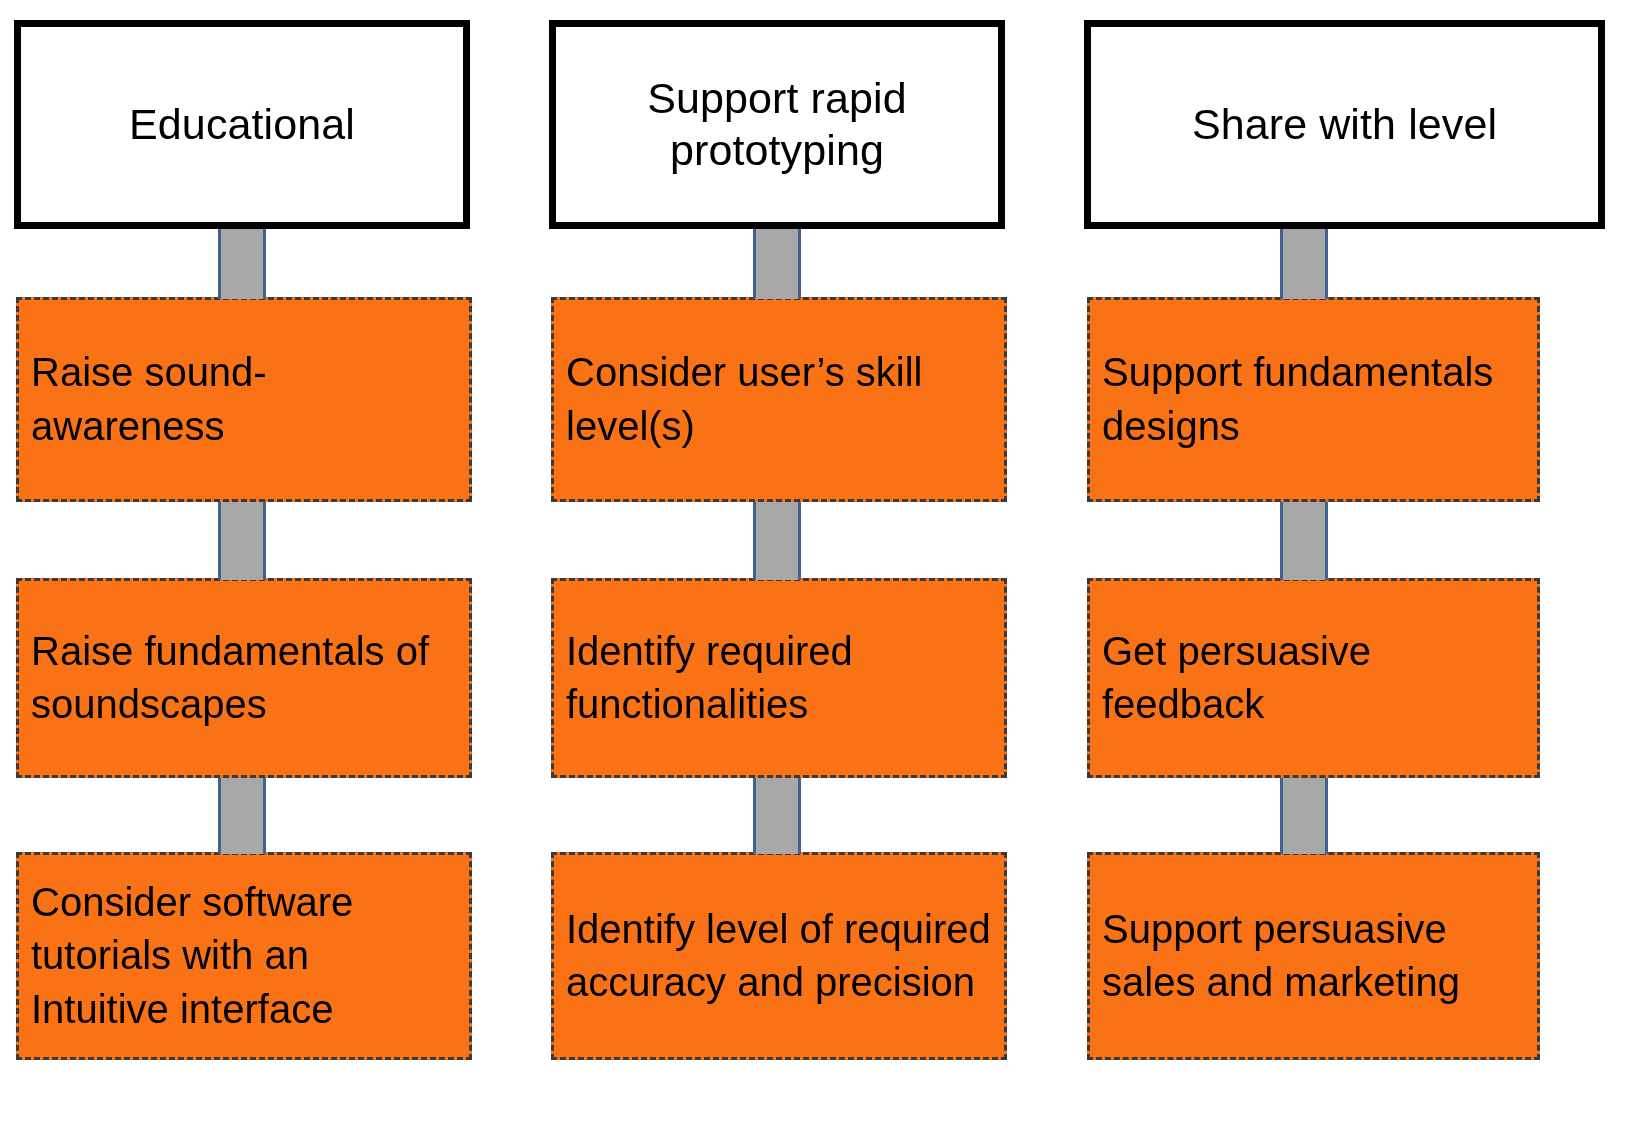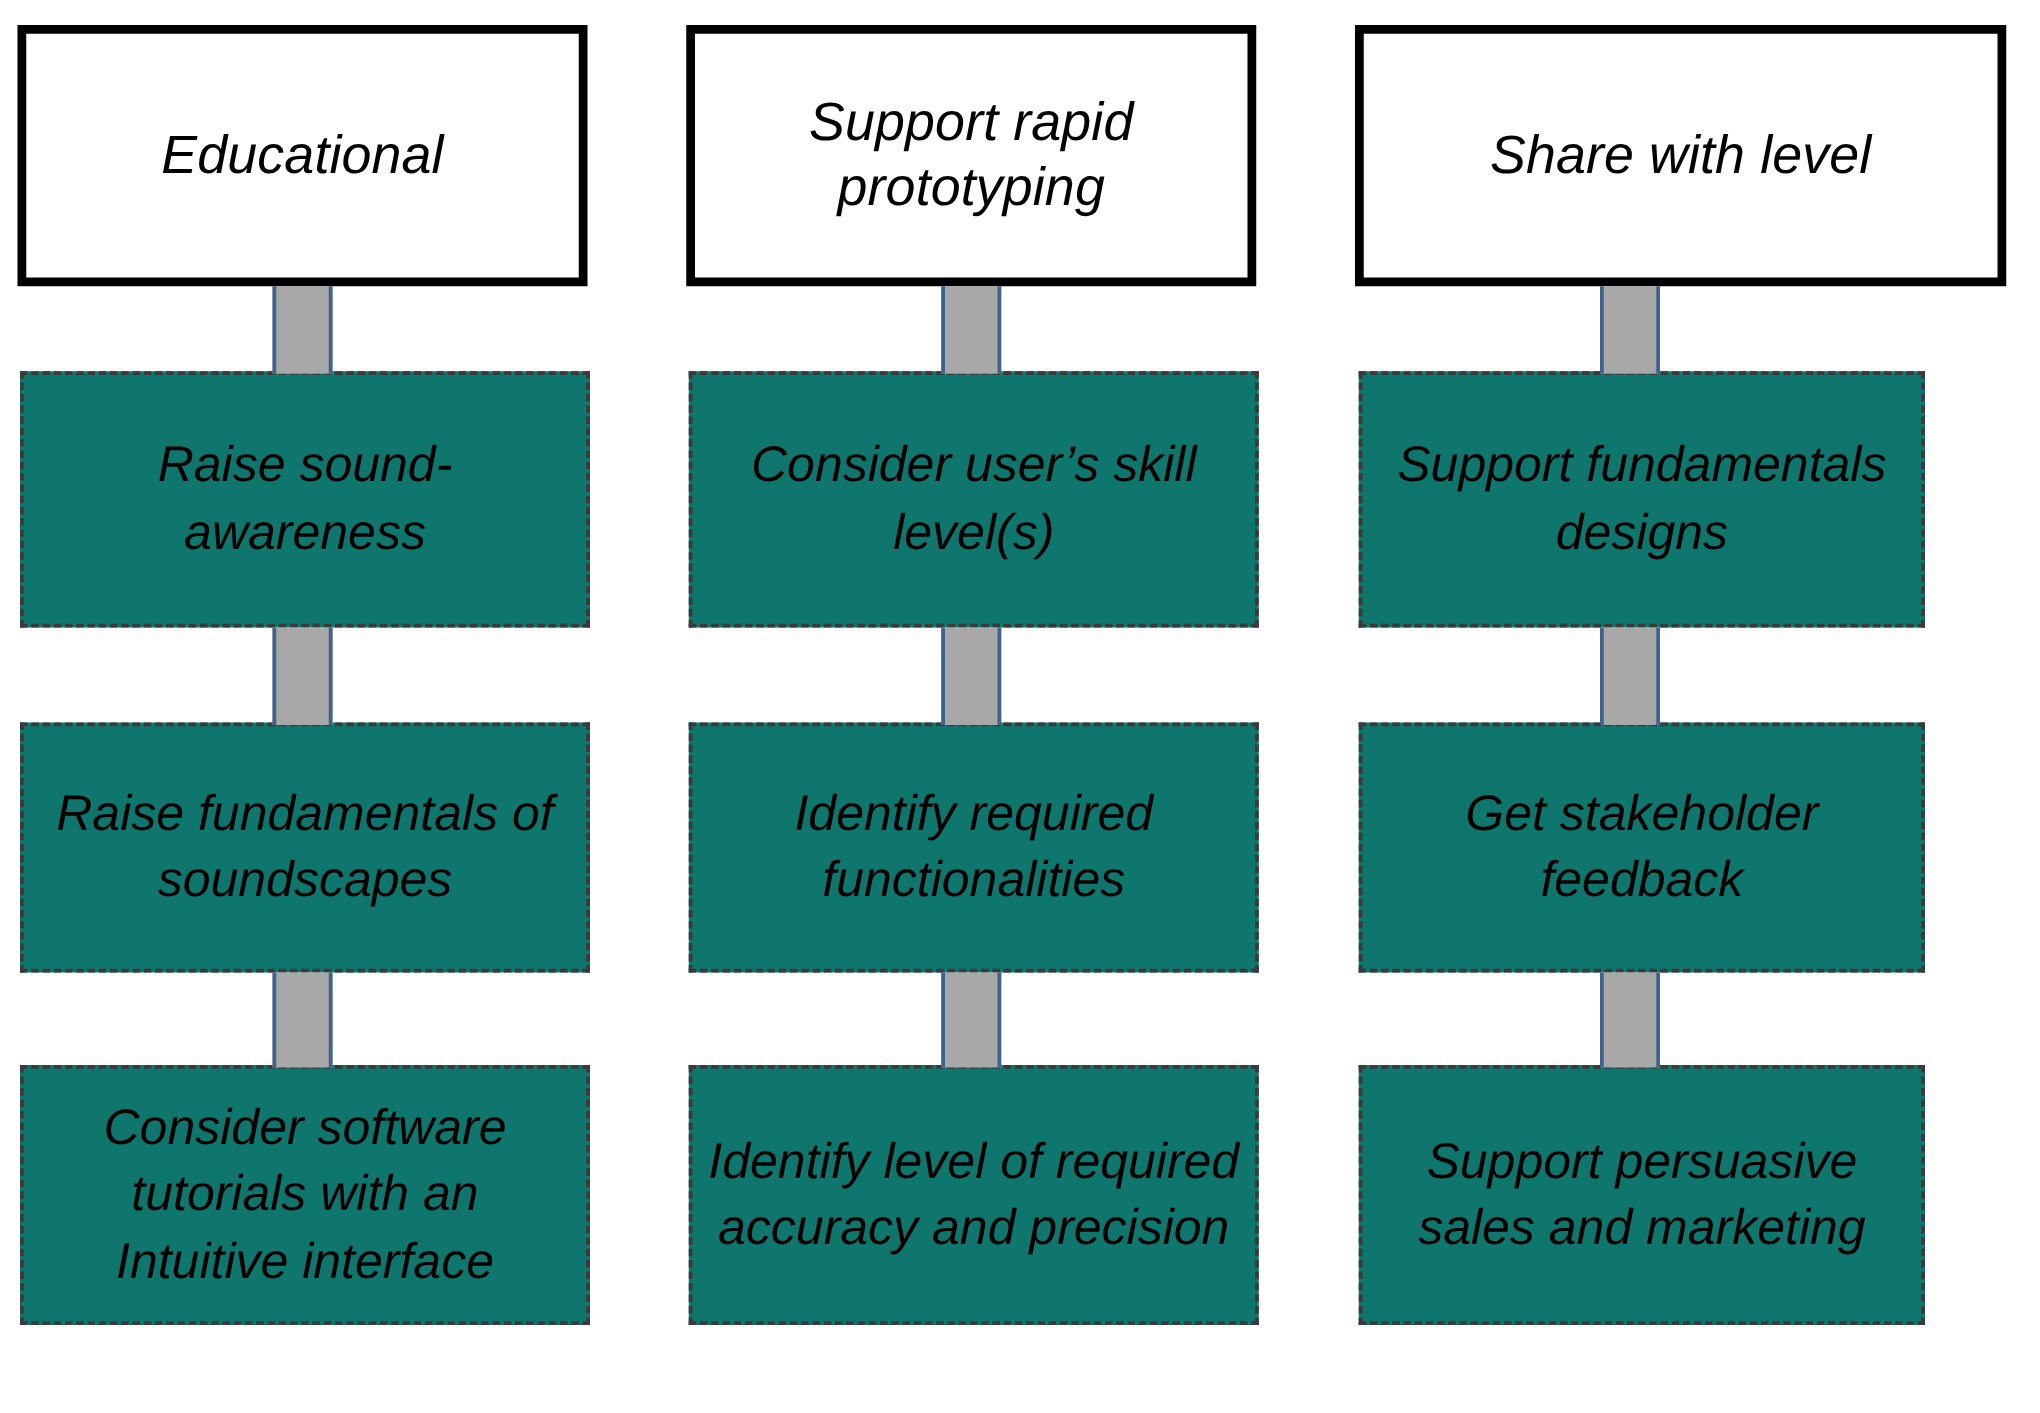--- a/index.html
+++ b/index.html
@@ -13,21 +13,20 @@
     height: 1130px;
     font-family: "Liberation Sans", sans-serif;
     color: #000000;
     overflow: hidden;
   }
 
   #diagram {
     position: relative;
     width: 1361px;
     height: 1130px;
-    font-style: italic;
   }
 
   .column {
     position: absolute;
     top: 0;
     height: 1130px;
   }
 
   
   .header-box {
@@ -46,25 +45,25 @@
     font-weight: 400;
     letter-spacing: 0.1px;
     padding: 0 10px;
   }
 
   
   .sub-box {
     position: absolute;
     box-sizing: border-box;
     border: 3px dashed #3a3a3a;
-    background: #0f766e;
+    background: #f97316;
     display: flex;
     align-items: center;
     justify-content: center;
-    text-align: center;
+    text-align: left;
   }
   .sub-box .box-text {
     font-size: 40px;
     line-height: 1.33;
     font-weight: 400;
     padding: 0 12px;
   }
 
   
   .connector {
@@ -140,21 +139,21 @@
 
     <div class="connector" style="left:1280px; top:229px; height:70px;"></div>
 
     <div class="sub-box" style="left:1087px; top:297px; width:453px; height:205px;">
       <span class="box-text">Support fundamentals designs</span>
     </div>
 
     <div class="connector" style="left:1280px; top:502px; height:78px;"></div>
 
     <div class="sub-box" style="left:1087px; top:578px; width:453px; height:200px;">
-      <span class="box-text">Get stakeholder feedback</span>
+      <span class="box-text">Get persuasive feedback</span>
     </div>
 
     <div class="connector" style="left:1280px; top:778px; height:76px;"></div>
 
     <div class="sub-box" style="left:1087px; top:852px; width:453px; height:208px;">
       <span class="box-text">Support persuasive sales and marketing</span>
     </div>
   </div>
 
 </div>

